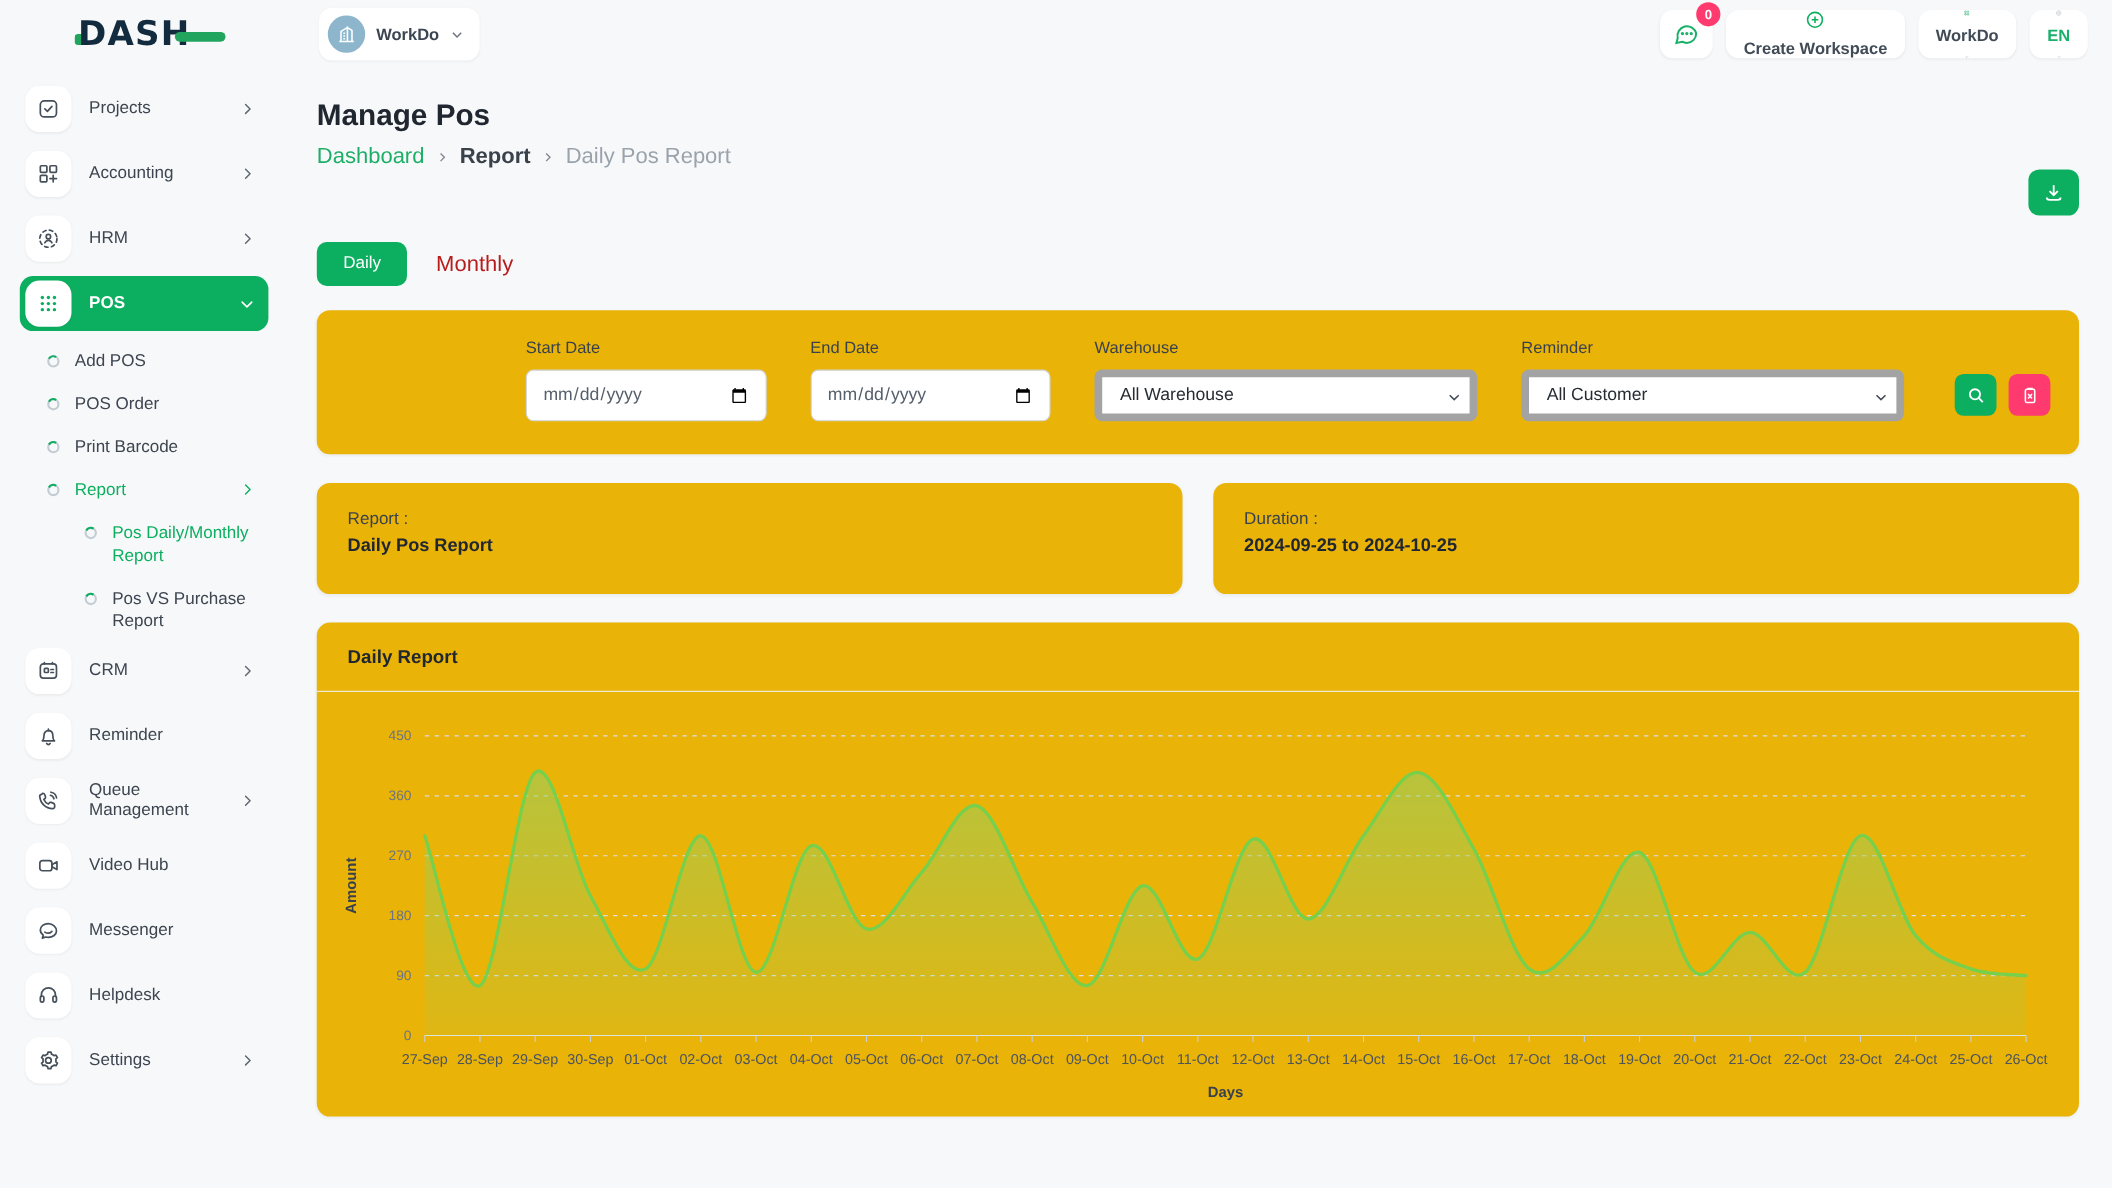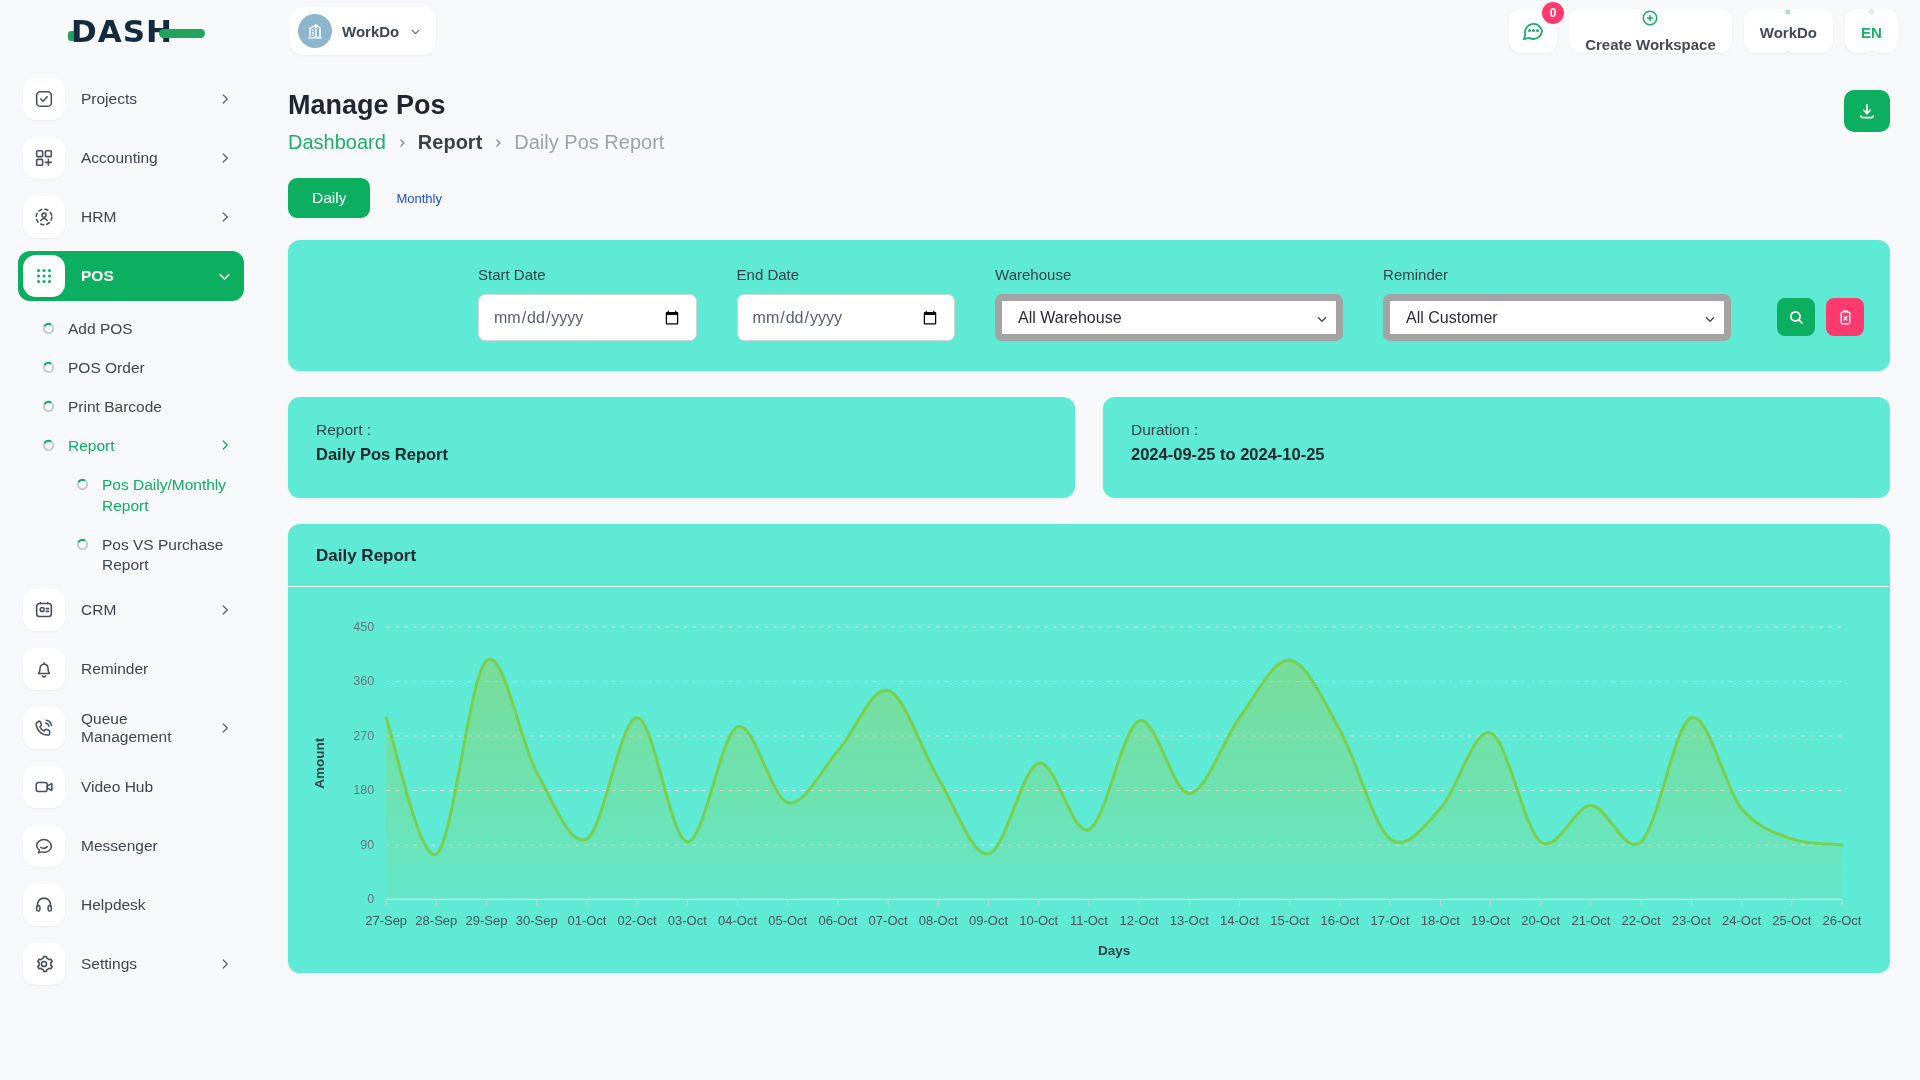--- a/index.html
+++ b/index.html
@@ -46,37 +46,37 @@
   .side-item.active .chev { color:#fff; }
   .sub-item { display:flex; align-items:flex-start; gap:13px; padding:9px 12px 9px 24px; cursor:pointer;
     font-size:15.5px; color:#3c4550; border-radius:10px; }
   .sub-item .bullet { flex:none; margin-top:3px; }
   .sub-item .lbl { flex:1; line-height:1.35; }
   .sub-item.green .lbl { color:#0caf60; }
   .sub-item .chev { color:#0caf60; display:flex; margin-top:2px; }
   .sub-item.lvl2 { padding-left:58px; }
 
   
-  .page-head { display:flex; align-items:flex-start; }
+  .page-head { display:flex; align-items:flex-start;flex-direction:column; }
   .page-title { font-size:27px; font-weight:bold; color:#212730; }
   .breadcrumb { display:flex; align-items:center; gap:10px; margin-top:10px; font-size:20px; }
   .breadcrumb .bc-link { color:#1fae68; cursor:pointer; }
   .breadcrumb .bc-strong { color:#39414b; font-weight:bold; cursor:pointer; }
   .breadcrumb .bc-muted { color:#9aa3ac; }
   .breadcrumb .sep { color:#7d868f; display:flex; }
   .dl-btn { margin-left:auto; width:46px; height:42px; background:#0caf60; border:none; border-radius:10px;
     display:flex; align-items:center; justify-content:center; cursor:pointer; }
 
   .tabs { display:flex; align-items:center; gap:26px; margin-top:24px; }
   .tab-daily { background:#0caf60; color:#fff; border:none; border-radius:9px; padding:11px 24px;
     font-size:15.5px; font-weight:normal; cursor:pointer; font-family:inherit; }
-  .tab-monthly { background:none; border:none; color:#1d4ed8; font-size:13px; cursor:pointer; font-family:inherit; }
+  .tab-monthly { background:none; border:none; color:#b91c1c; font-size:20px; cursor:pointer; font-family:inherit; }
 
   
-  .card { background:#5eead4; border-radius:12px; box-shadow:0 1px 3px rgba(20,30,40,.06); }
+  .card { background:#eab308; border-radius:12px; box-shadow:0 1px 3px rgba(20,30,40,.06); }
   .filter-card { margin-top:22px; padding:26px 26px 30px 190px; display:flex; gap:40px; align-items:flex-end; }
   .field { display:flex; flex-direction:column; gap:11px; }
   .field label { font-size:15px; color:#39424c; }
   .field input[type="date"] { height:47px; border:1px solid #ced4da; border-radius:7px; padding:0 14px;
     font-size:16px; color:#55606b; width:100%; font-family:inherit; background:#fff; }
   .f-date { width:228px; }
   .f-select { width:363px; position:relative; }
   .f-select select { height:47px; width:100%; border:7px solid #a3a3a3; border-radius:7px;
     padding:0 38px 0 16px; font-size:16px; color:#262c33; appearance:none; background:#fff; font-family:inherit; cursor:pointer; }
   .f-select .sel-chev { position:absolute; right:14px; bottom:15px; pointer-events:none; color:#444c55; display:flex; }

